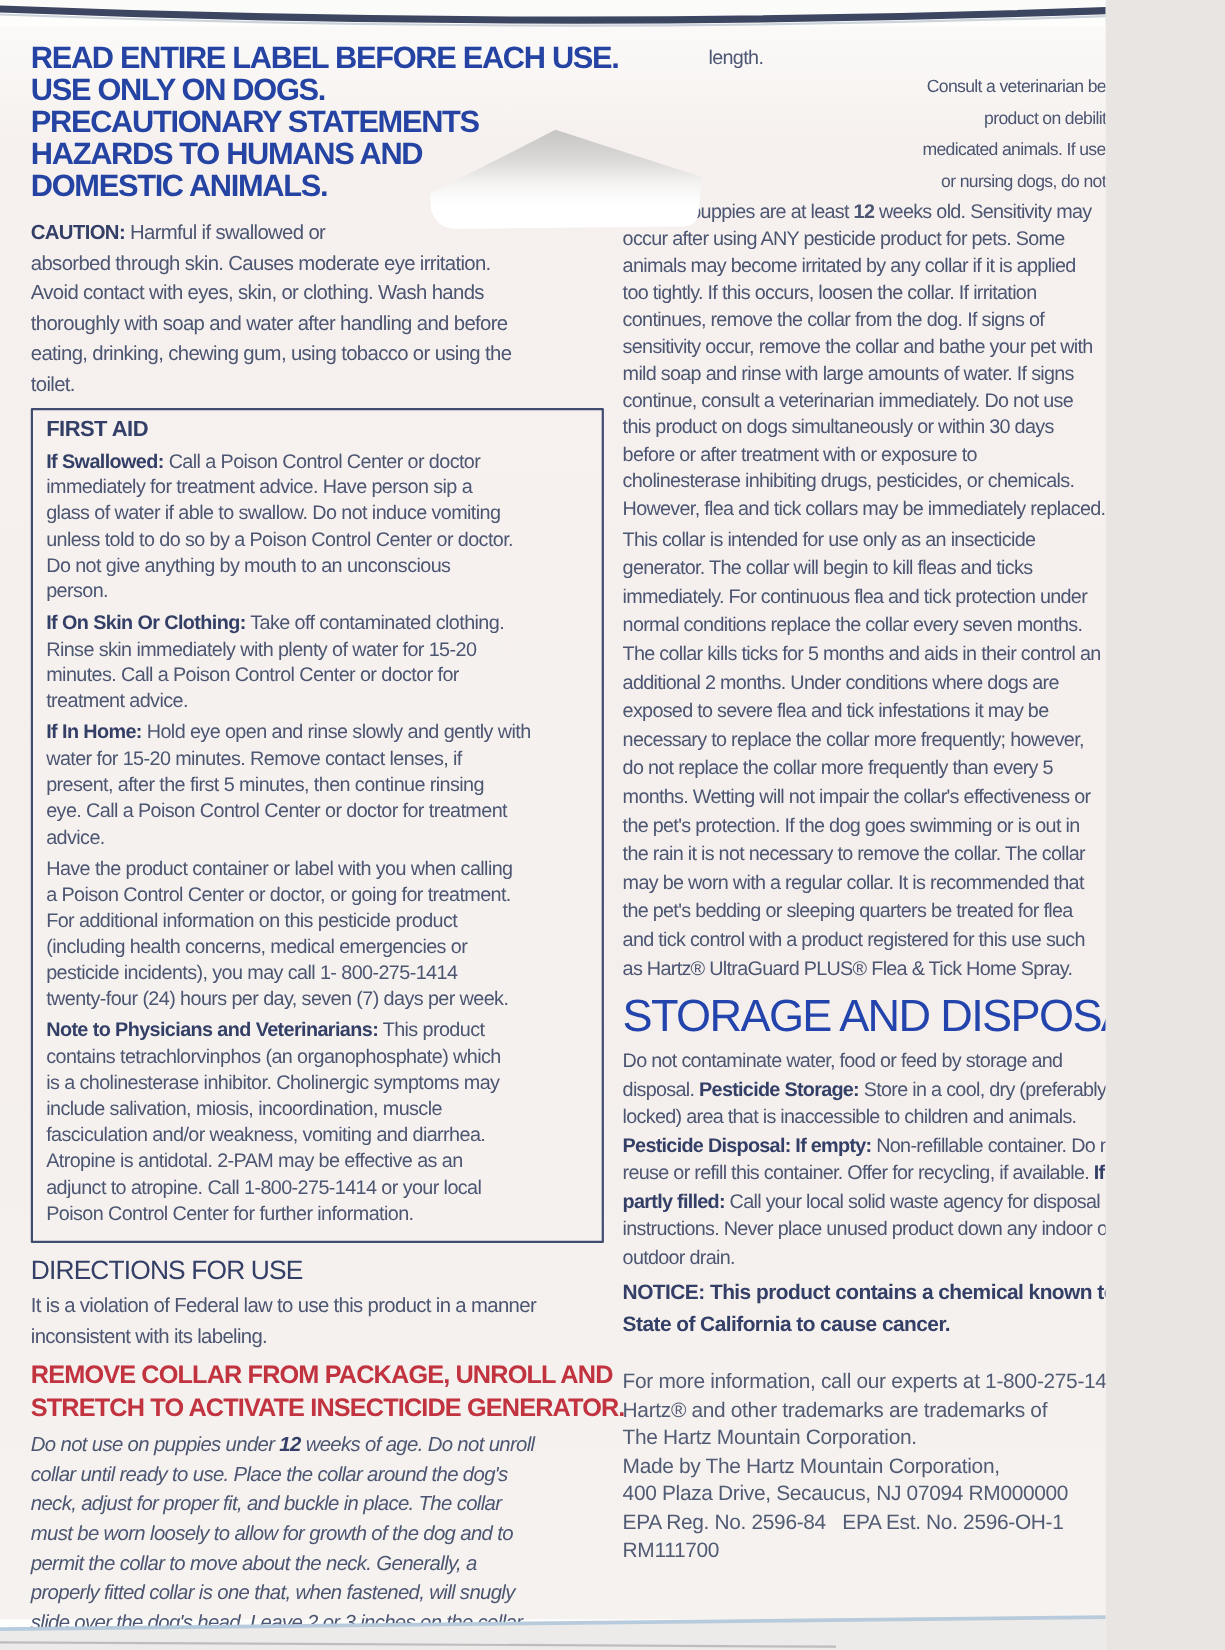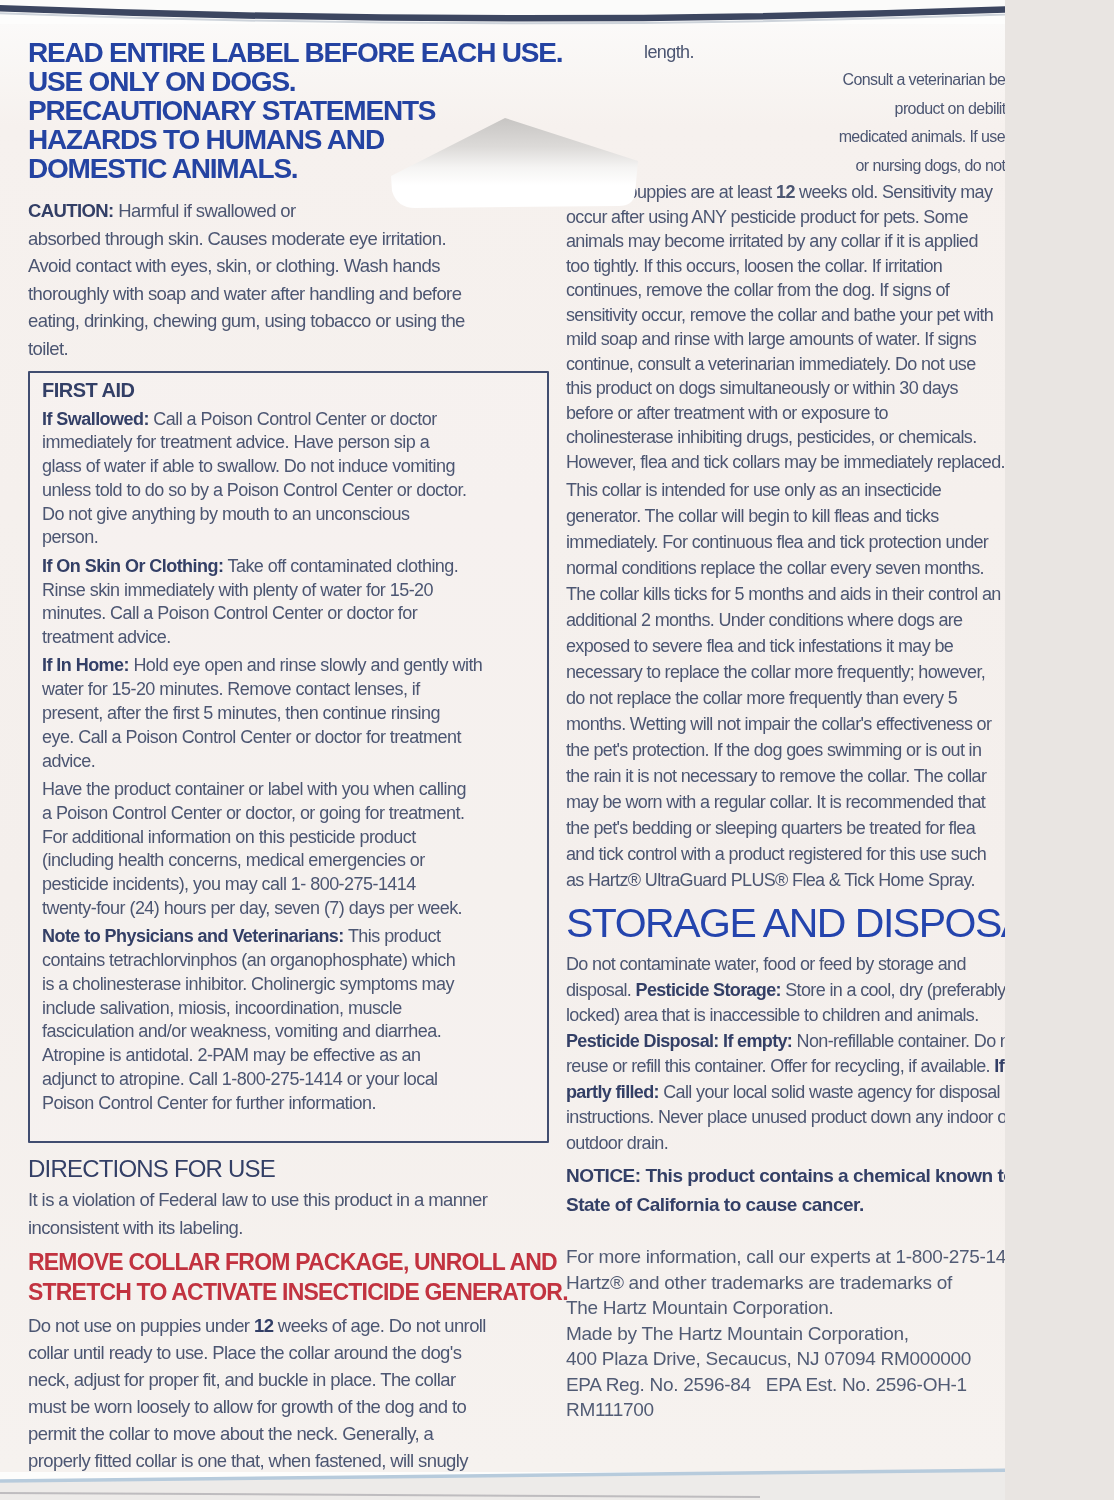--- a/index.html
+++ b/index.html
@@ -24,32 +24,32 @@
     line-height:29px; letter-spacing:-1.2px;
   }
   .body-par {
     font-size:18.5px; line-height:27.5px; color:#4c5672; letter-spacing:-0.6px;
   }
   .body-par b, .fa-par b, .storage-par b { color:#333f66; font-weight:bold; }
   .caution { margin-top:14px; }
 
   .fa-box {
     margin-top:9px; border:2.5px solid #414d70; border-radius:1px;
-    padding:5px 8px 25px 12px; background:rgba(255,255,255,0.12);
+    padding:5px 8px 12px 12px; background:rgba(255,255,255,0.12);
   }
   .fa-title { font-size:20px; font-weight:bold; color:#333f66; letter-spacing:-0.5px; line-height:25px; }
   .fa-par { font-size:18px; line-height:23.8px; color:#4c5672; letter-spacing:-0.55px; margin-top:4.5px; }
 
   .dir-title { margin-top:13px; font-size:24px; font-weight:normal; color:#333f66; letter-spacing:-0.8px; line-height:26px; }
   .dir-intro { margin-top:4px; font-size:18.5px; line-height:28px; }
   .warning-red {
     margin-top:5px; font-size:23px; font-weight:bold; color:#c23340;
     line-height:30px; letter-spacing:-0.8px;
   }
-  .dir-body { margin-top:5px; line-height:27px; }
+  .dir-body { margin-top:5px; line-height:27px;font-style:italic; }
 
   .cont-line { font-size:18px; color:#4c5672; letter-spacing:-0.6px; line-height:28px; }
   .c1 { text-align:center; }
   .c2 { padding-left:78px; }
   .vet-block {
     font-size:16px; color:#4c5672; letter-spacing:-0.6px; line-height:28.5px;
     text-align:right; padding-left:124px;
   }
   .r-par { font-size:18px; line-height:24.5px; color:#4c5672; letter-spacing:-0.65px; }
   .r-par2 { margin-top:3px; line-height:26px; }

